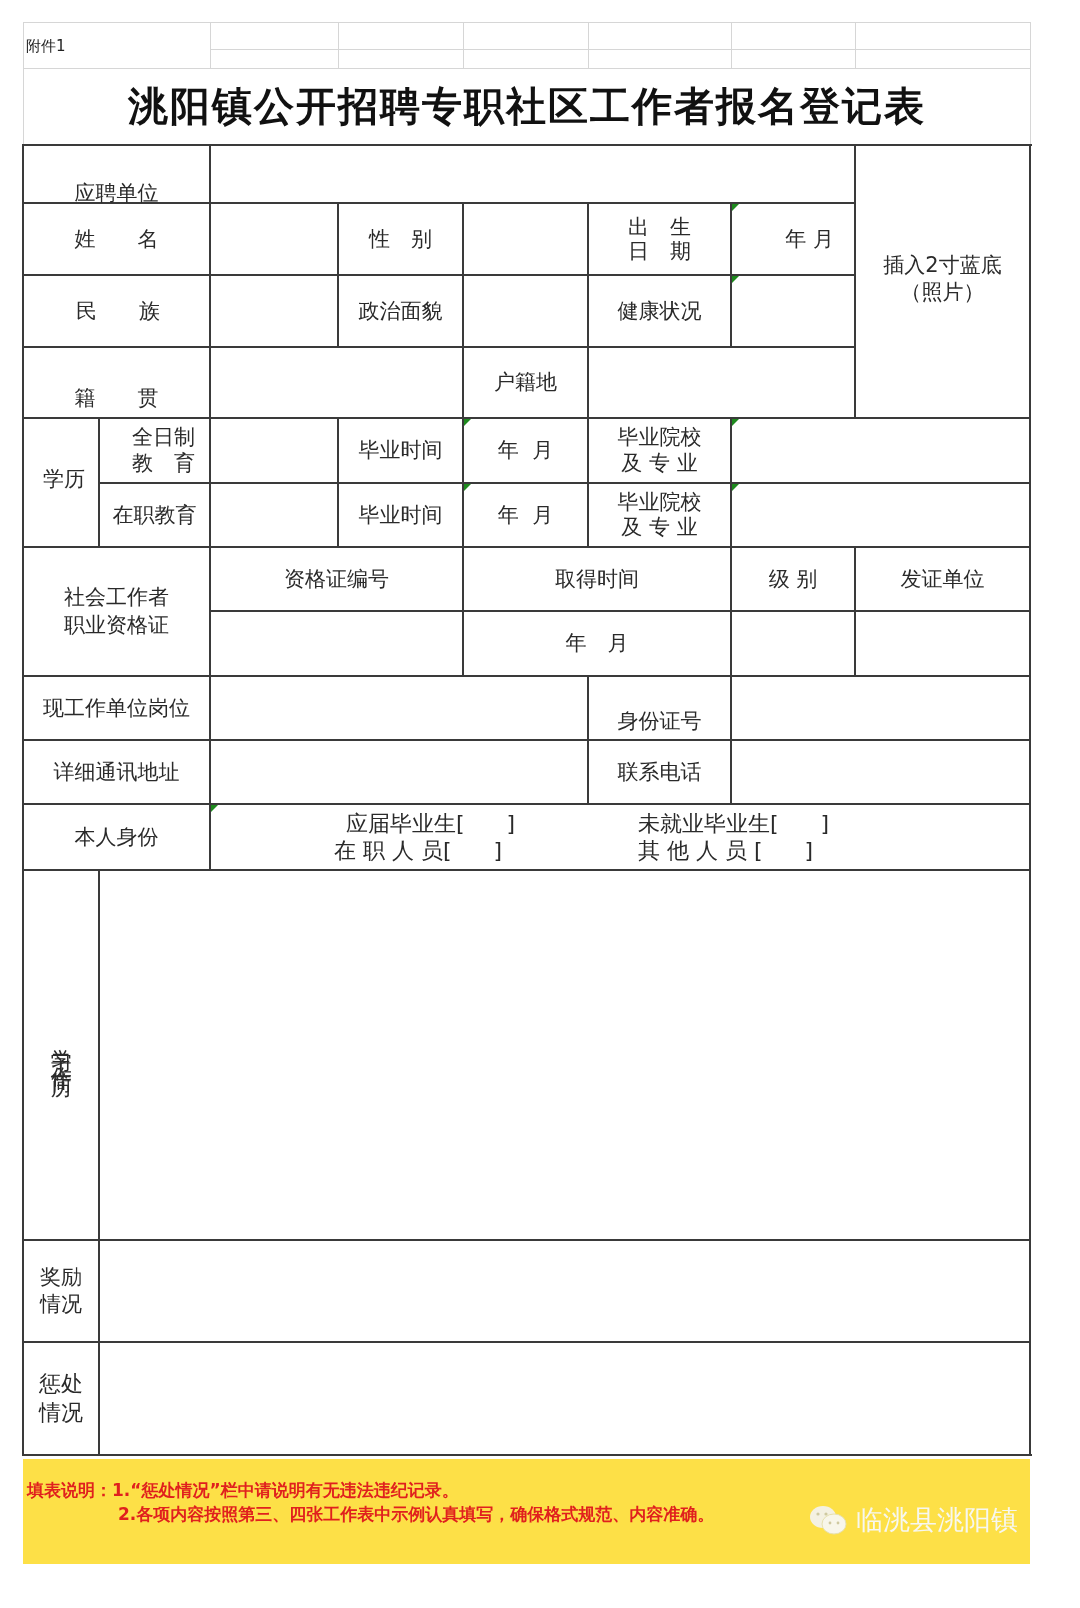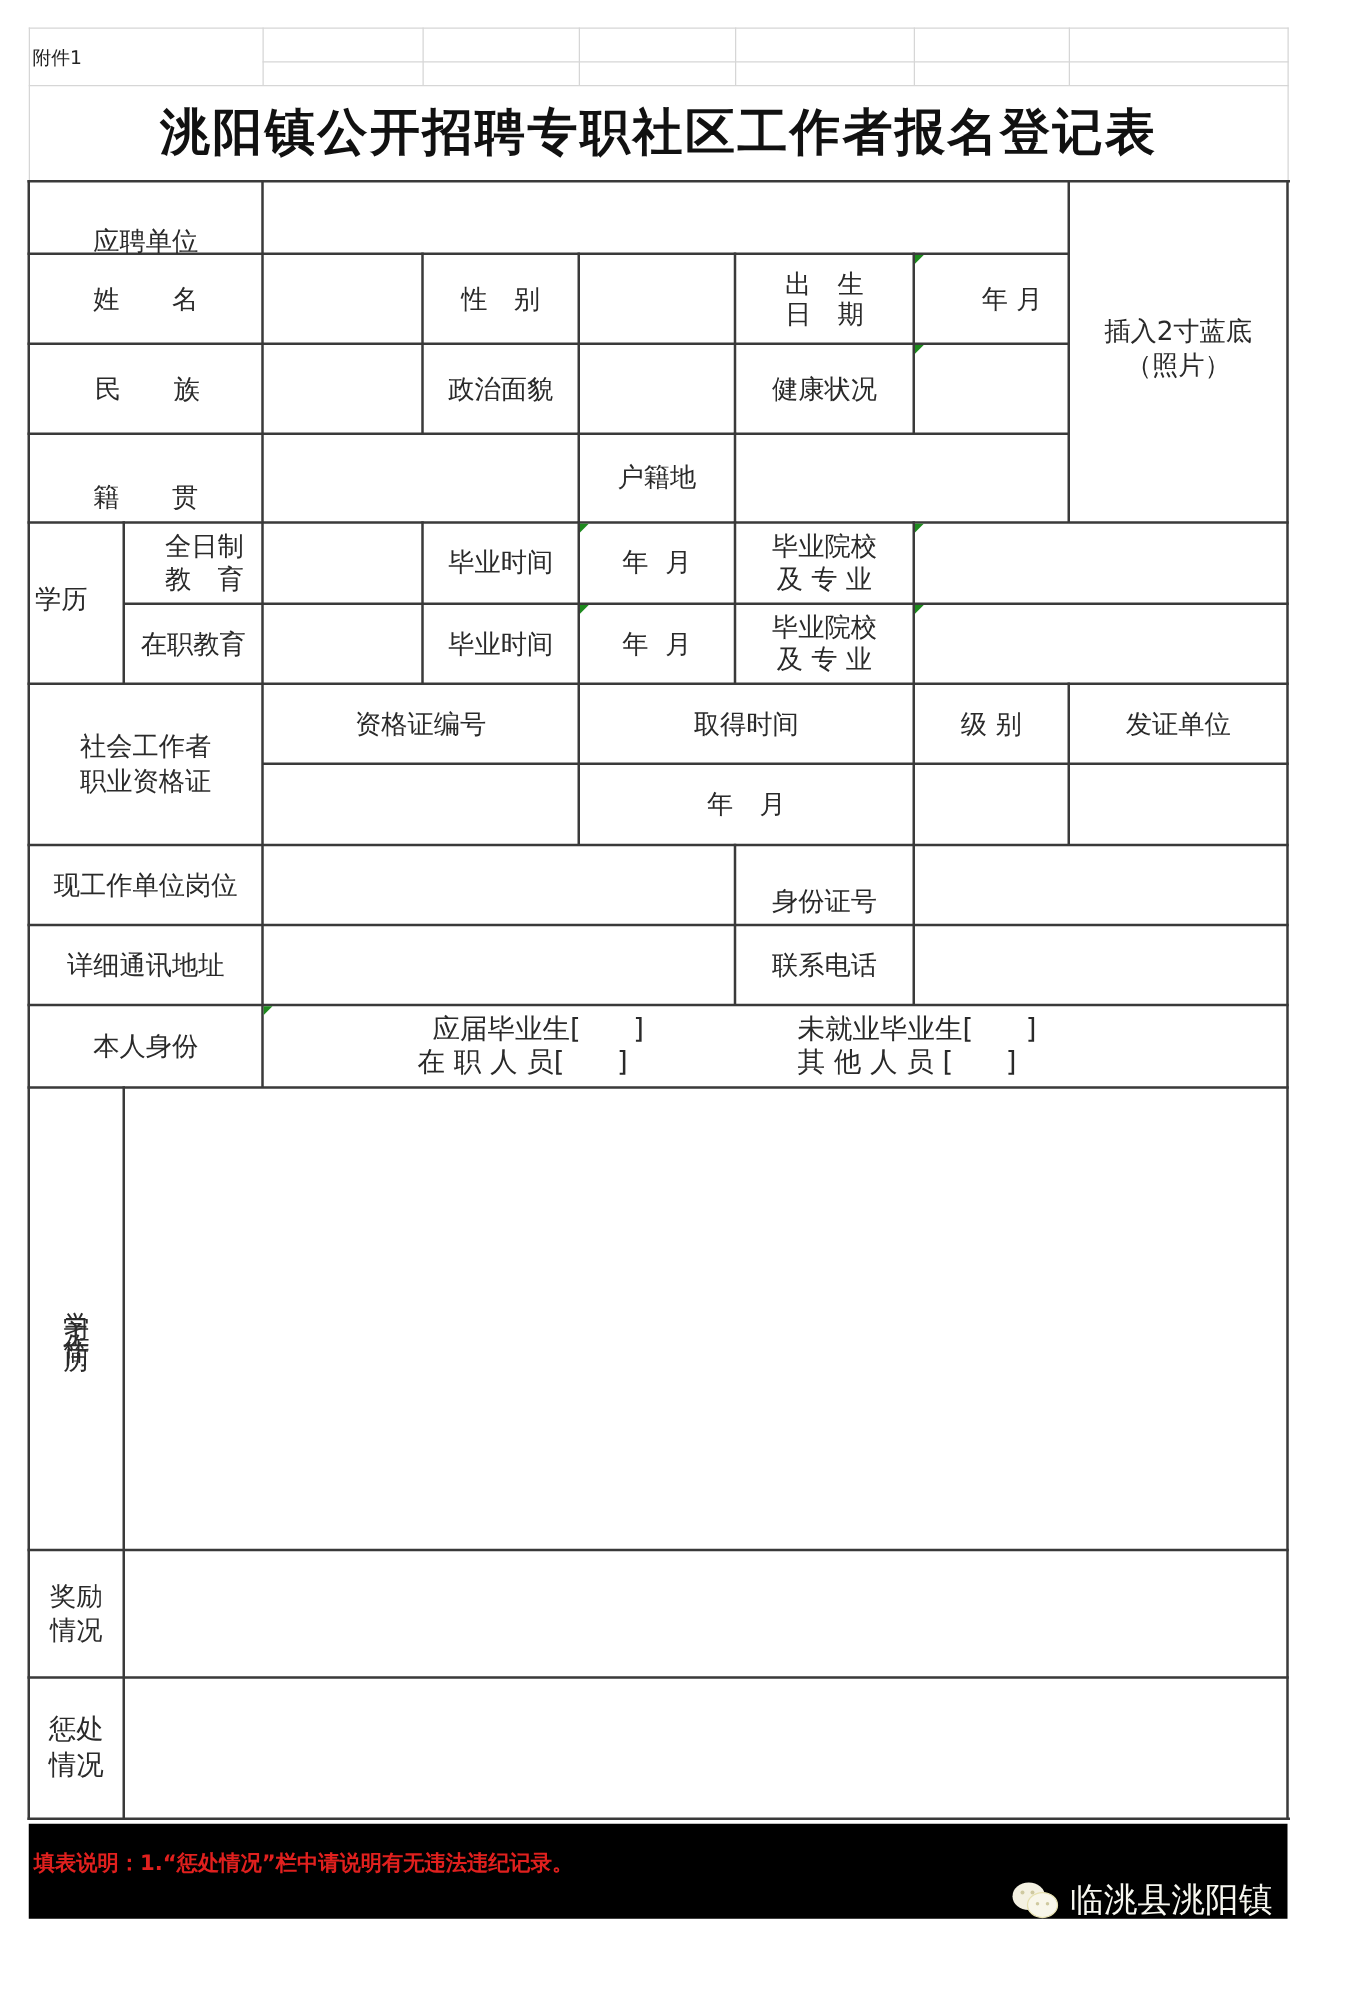--- a/index.html
+++ b/index.html
@@ -9,21 +9,21 @@
   .cell { position:absolute; box-sizing:border-box; display:flex; align-items:center; justify-content:center;
           text-align:center; font-size:21px; line-height:1.25; color:#2a2a2a; }
   .hl { position:absolute; height:2px; background:#3a3a3a; }
   .vl { position:absolute; width:2px; background:#3a3a3a; }
   .ghl { position:absolute; height:1px; background:#d6d6d6; }
   .gvl { position:absolute; width:1px; background:#d6d6d6; }
   .tri { position:absolute; width:0; height:0; border-top:7px solid #1e8a1e; border-right:7px solid transparent; }
   .title { font-family:"DejaVu Serif", "Liberation Serif", serif; font-weight:bold; font-size:40px; color:#111; letter-spacing:2px; }
   .pre { white-space:pre; }
   .vert { writing-mode:vertical-rl; text-orientation:upright; letter-spacing:6px; }
-  .note { position:absolute; left:23px; top:1459px; width:1007px; height:76px; background:#000000; }
+  .note { position:absolute; left:23px; top:1459px; width:1007px; height:105px; background:#fde047; }
   .note-line { position:absolute; font-size:17px; color:#e0201e; white-space:pre; font-weight:bold; }
   .watermark { position:absolute; right:62px; top:1502px; display:flex; align-items:center; gap:8px;
                color:#f7f7f0; font-size:27px; }
   .wm-icon { width:40px; height:32px; position:relative; }
 </style>
 </head>
 <body>
 
 <div>
   <div class="gvl" style="left:23px;top:22px;height:123px;"></div>
@@ -136,21 +136,21 @@
 
 <div class="cell pre" style="left:24px;top:348px;width:185px;height:69px;margin-top:16px;">
   <span>籍　　贯</span>
 </div>
 <div class="cell" style="left:211px;top:348px;width:251px;height:69px;"></div>
 <div class="cell" style="left:464px;top:348px;width:123px;height:69px;">
   <span>户籍地</span>
 </div>
 <div class="cell" style="left:589px;top:348px;width:265px;height:69px;"></div>
 
-<div class="cell" style="left:24px;top:419px;width:50px;height:127px;padding-bottom:6px;">
+<div class="cell" style="left:39px;top:419px;width:50px;height:127px;padding-bottom:6px;">
   <span>学历</span>
 </div>
 
 <div>
   <div class="cell pre" style="left:100px;top:419px;width:127px;height:63px;line-height:1.2;">
     <span>全日制
 教　育</span>
   </div>
   <div class="cell" style="left:211px;top:419px;width:126px;height:63px;"></div>
   <div class="cell" style="left:339px;top:419px;width:123px;height:63px;">
@@ -247,20 +247,21 @@
 <div class="cell" style="left:100px;top:1241px;width:929px;height:100px;"></div>
 
 <div class="cell pre" style="left:24px;top:1343px;width:74px;height:111px;line-height:1.3;font-size:22px;">
   <span>惩处
 情况</span>
 </div>
 <div class="cell" style="left:100px;top:1343px;width:929px;height:111px;"></div>
 
 <div class="note">
   <div class="note-line" style="left:4px;top:20px;">填表说明：1.“惩处情况”栏中请说明有无违法违纪记录。</div>
+  <div class="note-line" style="left:95px;top:44px;">2.各项内容按照第三、四张工作表中示例认真填写，确保格式规范、内容准确。</div>
 </div>
 
 <div class="watermark">
   <div class="wm-icon">
     <svg width="40" height="32" viewBox="0 0 40 32">
       <ellipse cx="15" cy="13" rx="13" ry="11" fill="#f4f1e2"></ellipse>
       <ellipse cx="26" cy="20" rx="12" ry="10" fill="#f8f6ea" stroke="#e6e0b0" stroke-width="1"></ellipse>
       <circle cx="10" cy="10" r="1.6" fill="#cfc9a0"></circle>
       <circle cx="18" cy="10" r="1.6" fill="#cfc9a0"></circle>
       <circle cx="22" cy="19" r="1.4" fill="#cfc9a0"></circle>

